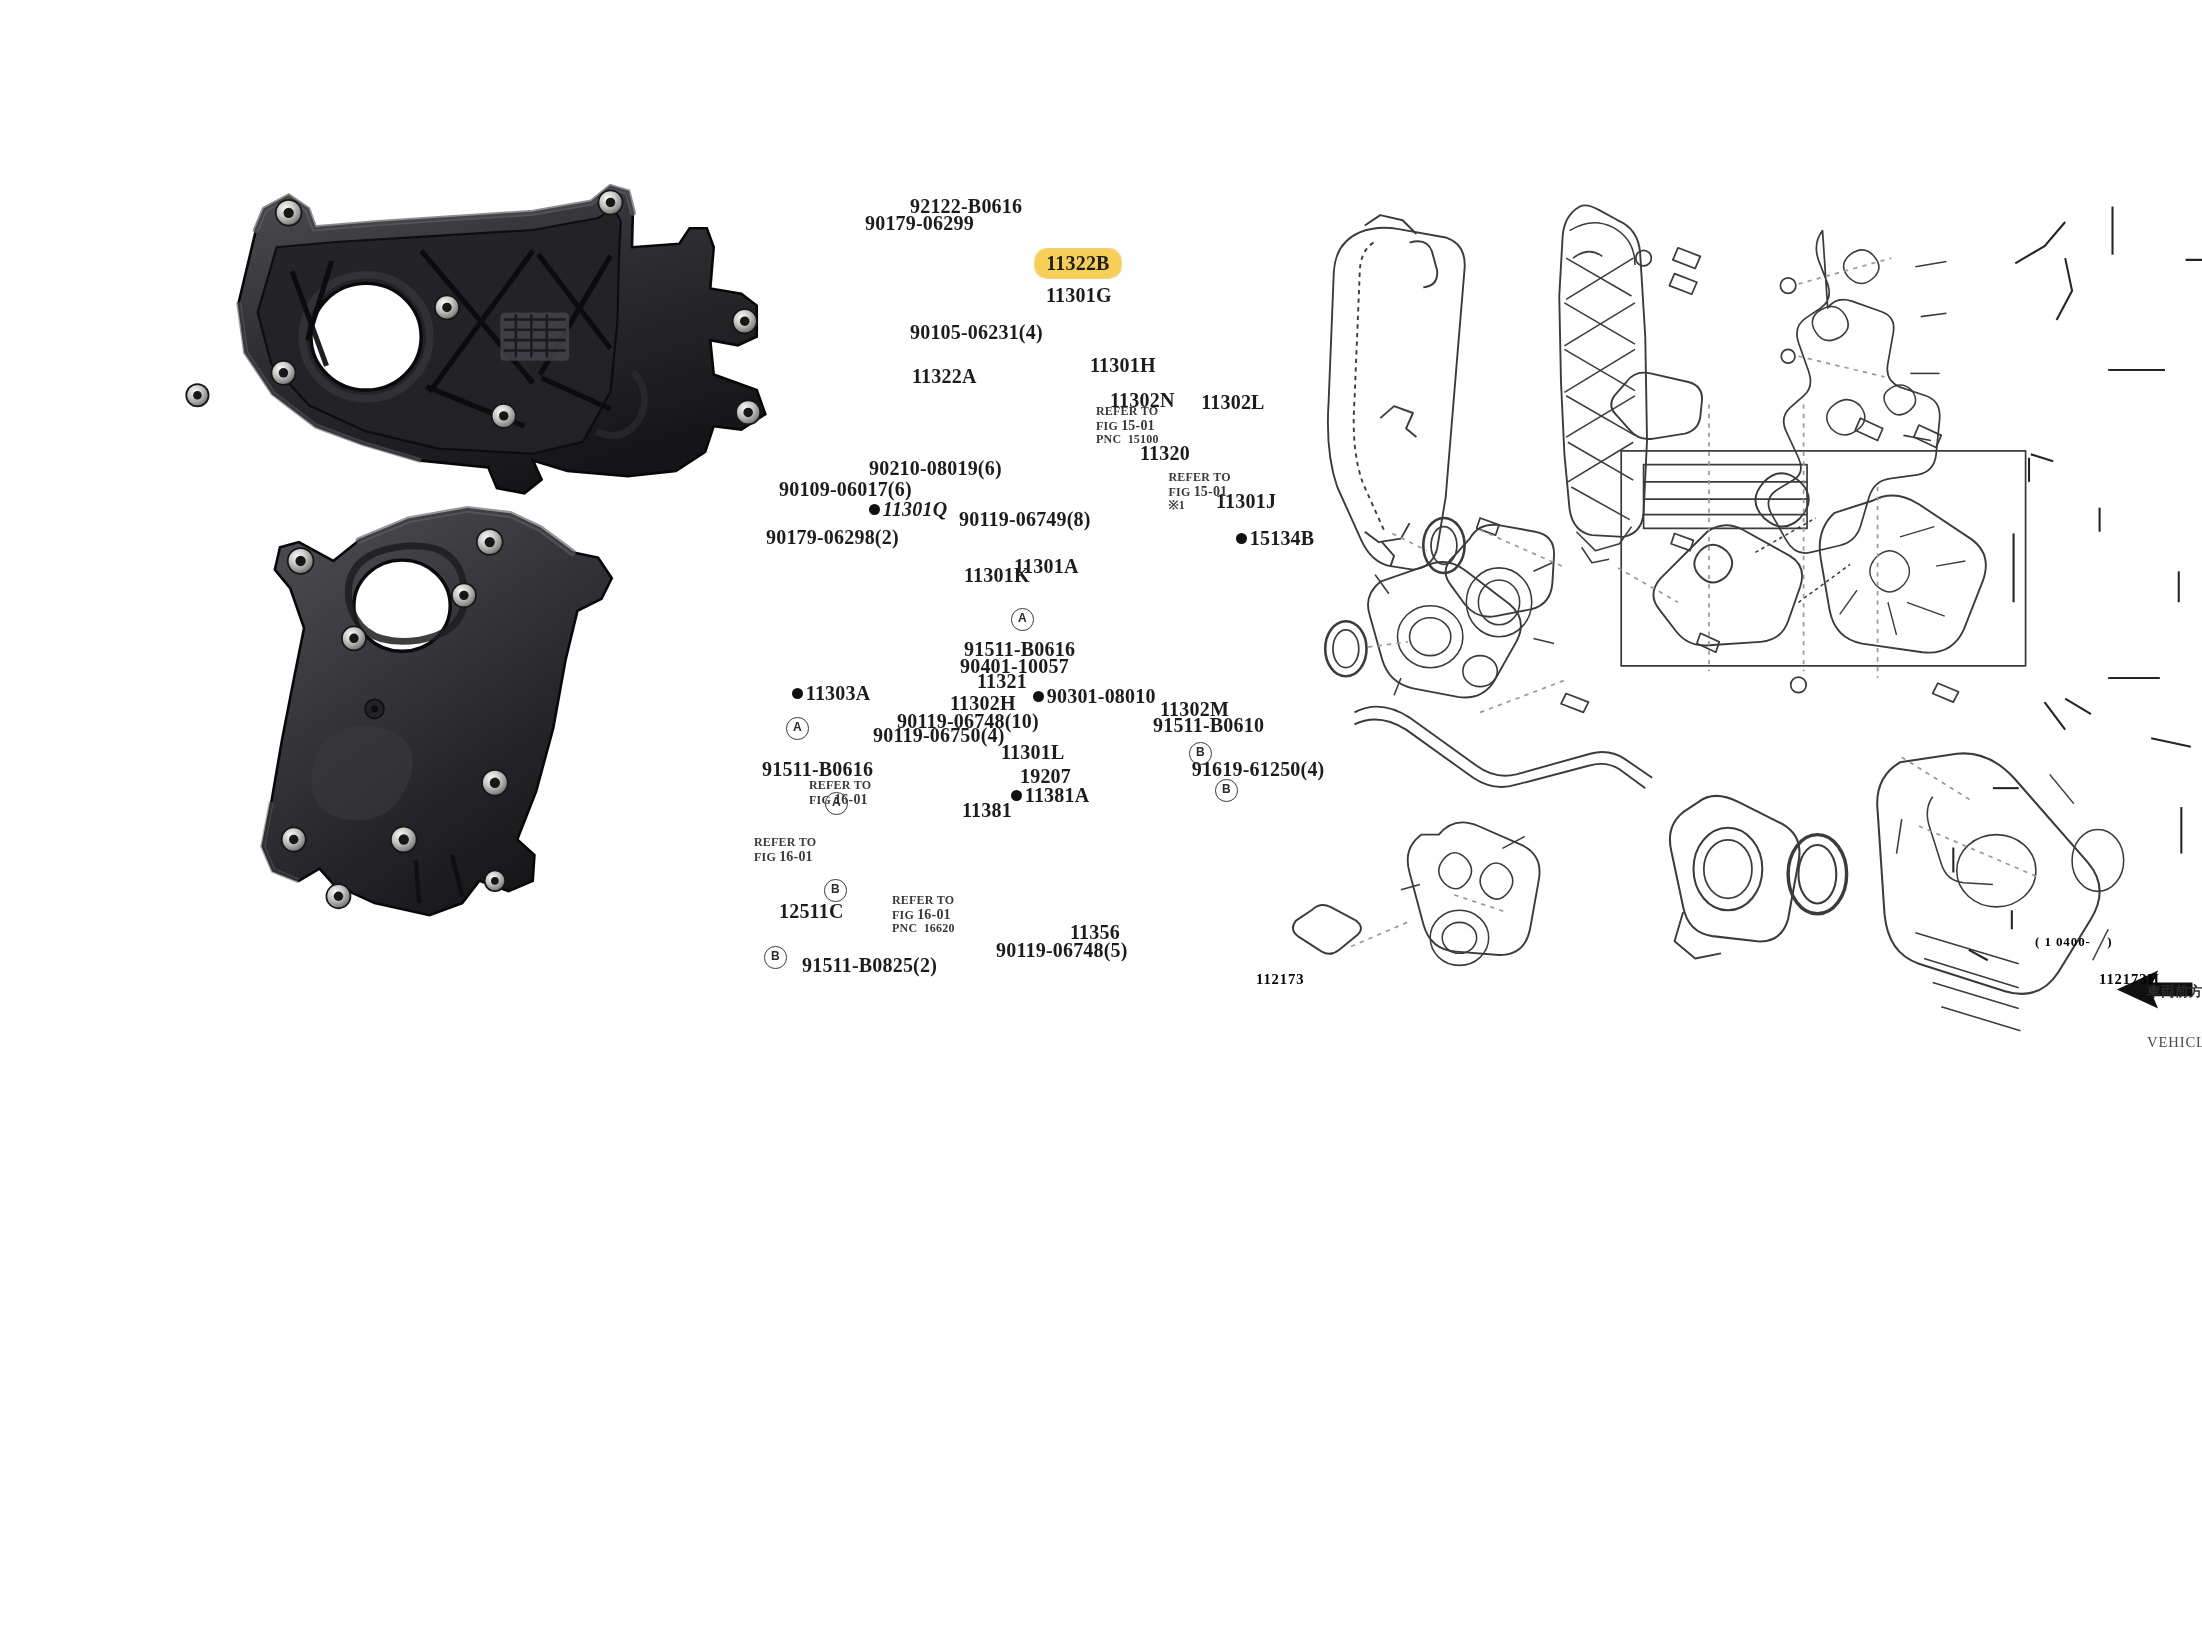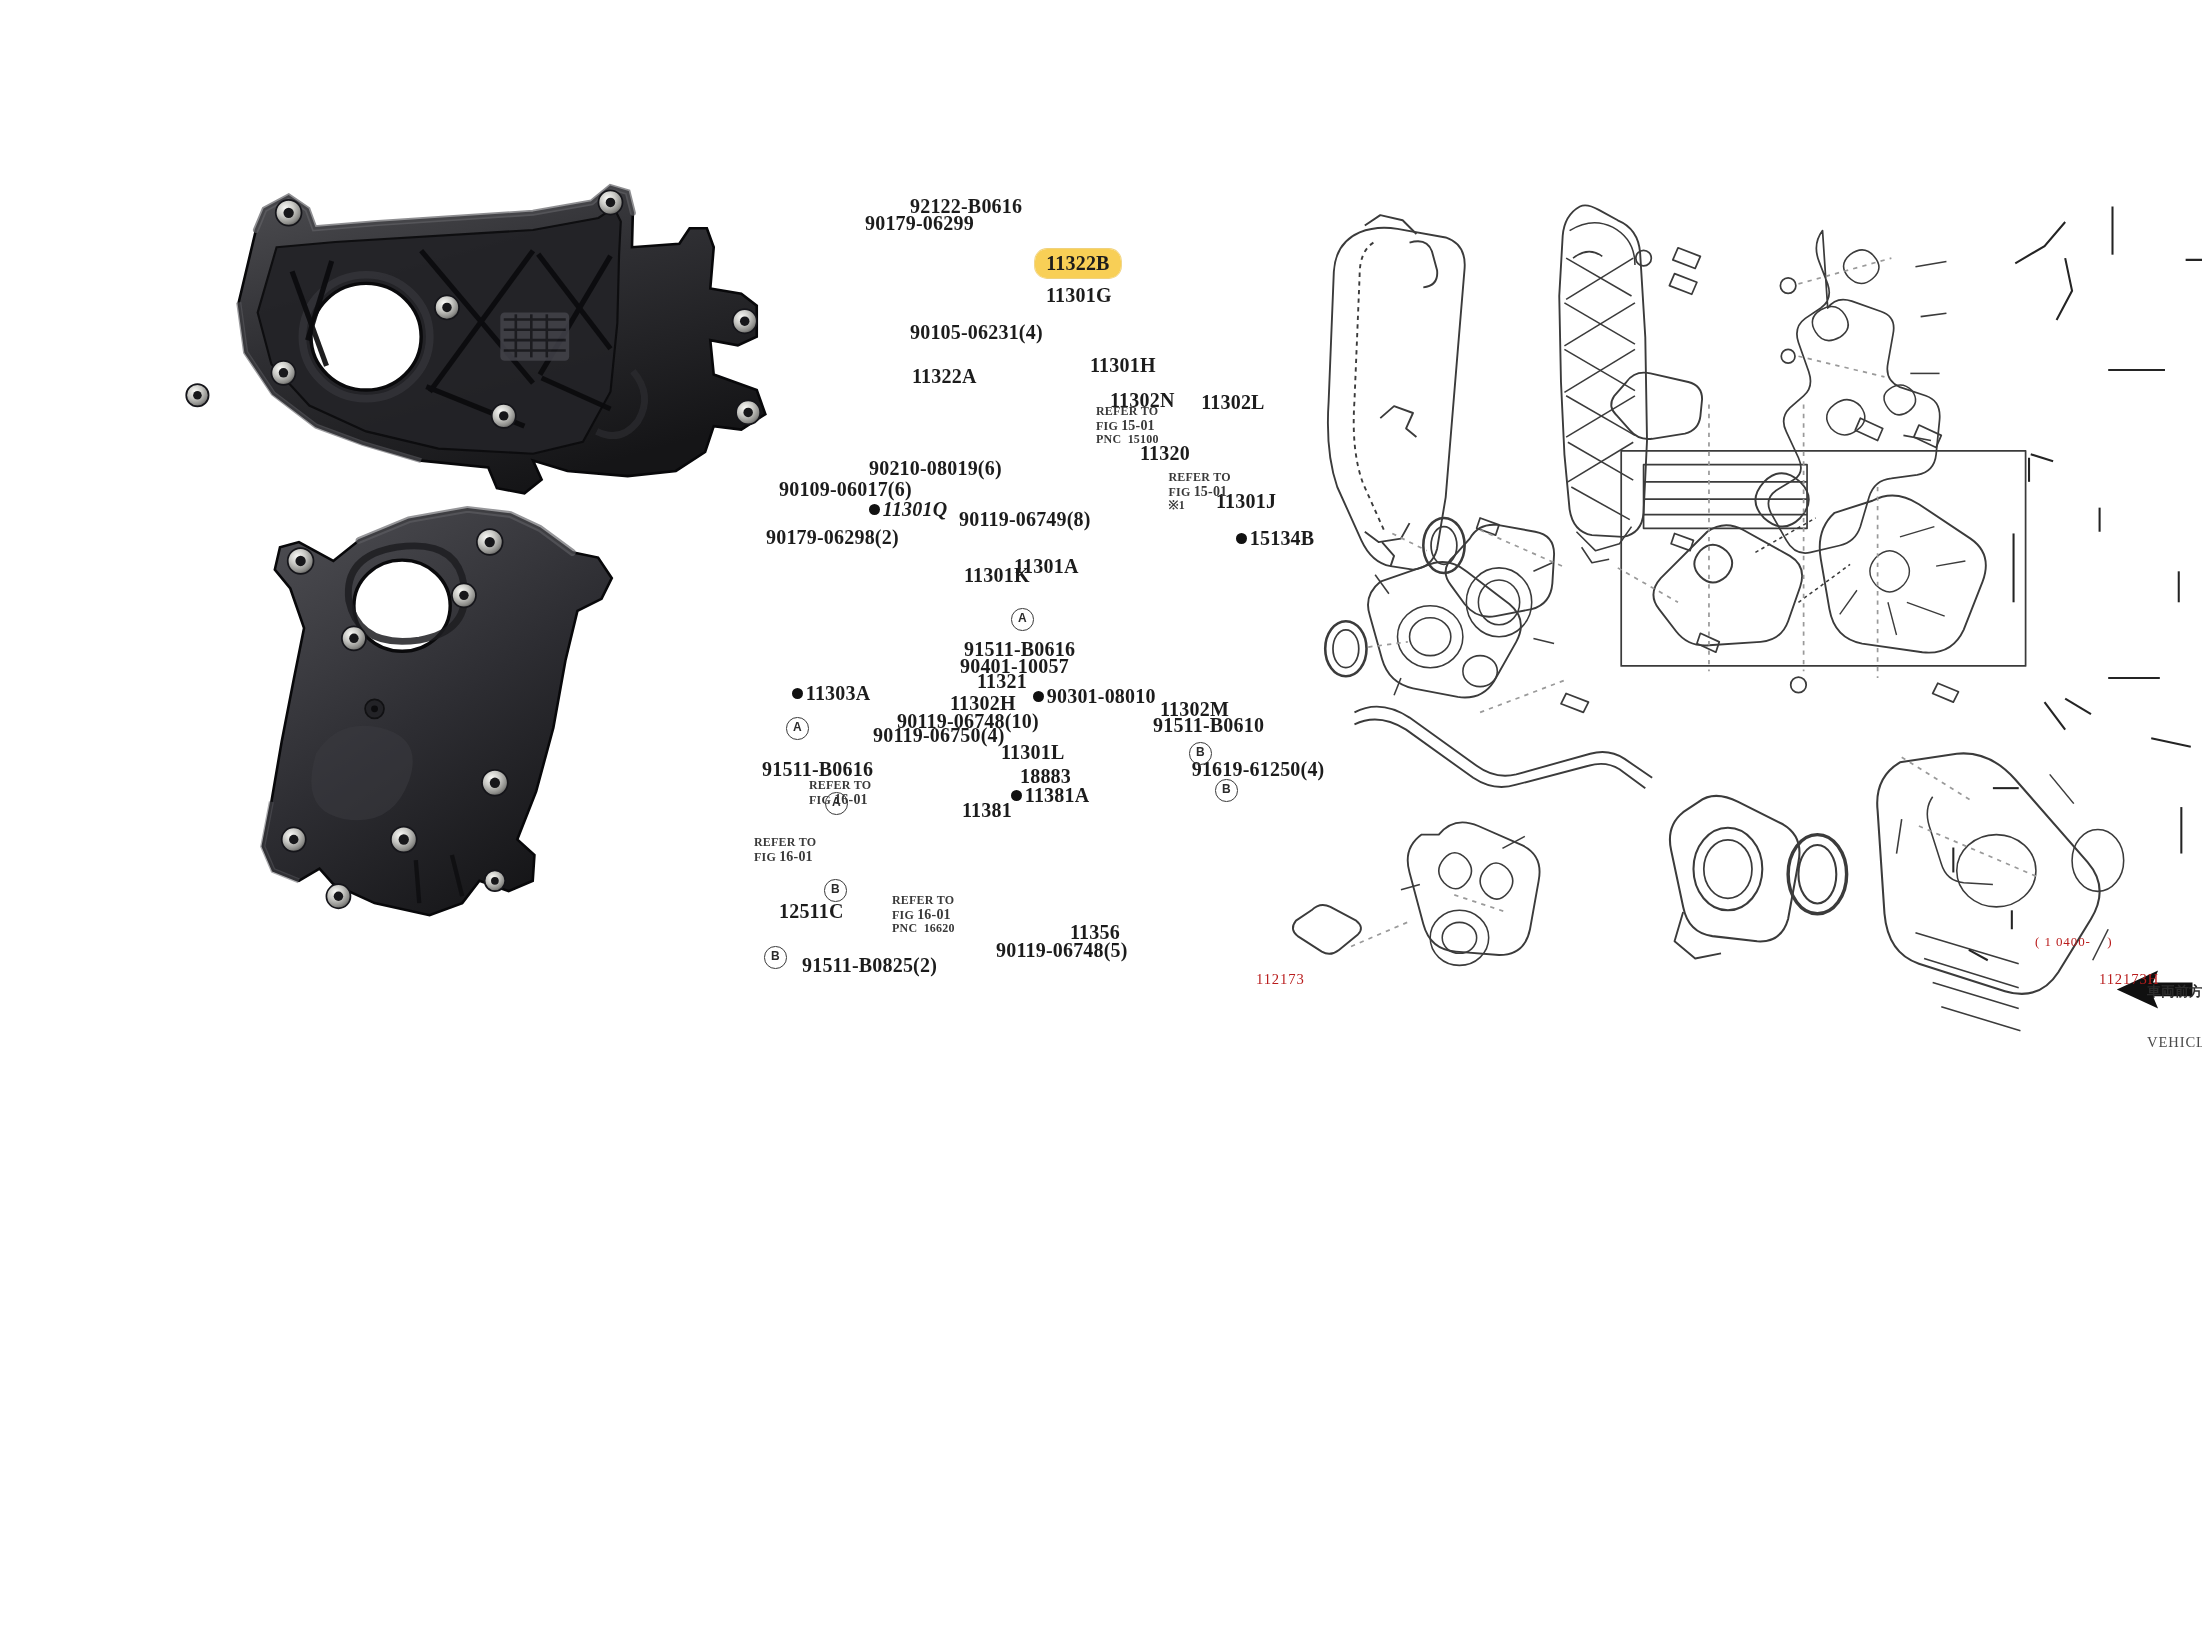--- a/index.html
+++ b/index.html
@@ -16,21 +16,21 @@
 
   
   .diagram-panel{position:absolute;left:1196px;top:0;width:1007px;height:1652px;background:#ffffff;}
   .dg{position:absolute;font-family:"Liberation Serif",serif;color:#1c1c1c;
       white-space:pre;letter-spacing:0.2px;}
   .lbl{font-size:20px;font-weight:700;}
   .refer{font-size:12px;font-weight:700;line-height:1.08;color:#3a3a3a;}
   .refer b{font-size:14px;}
   .jp{font-size:13.8px;font-weight:700;color:#2b2b2b;}
   .en{font-size:12px;font-weight:400;color:#4a4a4a;letter-spacing:0.3px;}
-  .footer-code{font-size:14.6px;color:#b91c1c;letter-spacing:0.9px;}
+  .footer-code{font-size:14.6px;color:#000000;letter-spacing:0.9px;font-weight:bold;}
   .dotmark{display:inline-block;width:11.2px;height:11.2px;border-radius:50%;
       background:#111;vertical-align:0.9px;margin-right:2.6px;}
 
   .highlight{background:#f8cf56;border-radius:12px;padding:3.4px 11.2px 4.3px 11.2px;
       box-shadow:0 0 0 0.9px rgba(230,180,40,.6);}
   .circ-letter{position:absolute;border:1.7px solid #3a3a3a;border-radius:50%;
       font-size:12px;font-weight:700;text-align:center;color:#2a2a2a;
       font-family:"Liberation Sans",sans-serif;}
 </style>
 </head>
@@ -483,21 +483,21 @@
         <div class="dg" style="left: -404px; top: 682px;"><span class="dotmark"></span><span class="lbl">11303A</span></div>
         <div class="dg" style="left: -163px; top: 685px;"><span class="dotmark"></span><span class="lbl">90301-08010</span></div>
         <div class="dg" style="left: -36px; top: 698px;"><span class="lbl">11302M</span></div>
         <div class="dg" style="left: -246px; top: 692px;"><span class="lbl">11302H</span></div>
         <div class="dg" style="left: -299px; top: 710px;"><span class="lbl">90119-06748(10)</span></div>
         <div class="dg" style="left: -43px; top: 714px;"><span class="lbl">91511-B0610</span></div>
         <div class="dg" style="left: -323px; top: 724px; text-align: center;"><span class="lbl">90119-06750(4)</span></div>
         <div class="dg" style="left: -195px; top: 741px;"><span class="lbl">11301L</span></div>
         <div class="dg" style="left: -434px; top: 758px;"><span class="lbl">91511-B0616</span></div>
         <div class="dg" style="left: -4.3px; top: 758px;"><span class="lbl">91619-61250(4)</span></div>
-        <div class="dg" style="left: -176px; top: 765px;"><span class="lbl">18883</span></div>
+        <div class="dg" style="left: -176px; top: 765px;"><span class="lbl">19207</span></div>
         <div class="dg" style="left: -185px; top: 784px;"><span class="dotmark"></span><span class="lbl">11381A</span></div>
         <div class="dg" style="left: -234px; top: 799px;"><span class="lbl">11381</span></div>
         <div class="dg" style="left: -417px; top: 900px;"><span class="lbl">12511C</span></div>
         <div class="dg" style="left: -126px; top: 921px;"><span class="lbl">11356</span></div>
         <div class="dg" style="left: -200px; top: 939px;"><span class="lbl">90119-06748(5)</span></div>
         <div class="dg" style="left: -394px; top: 954px;"><span class="lbl">91511-B0825(2)</span></div>
       </div>
 
     <div id="refer-layer">
         <div class="dg refer" style="left: -100px; top: 405px;"><div>REFER TO</div><div><span>FIG </span><b>15-01</b></div><div>PNC  15100</div></div>

